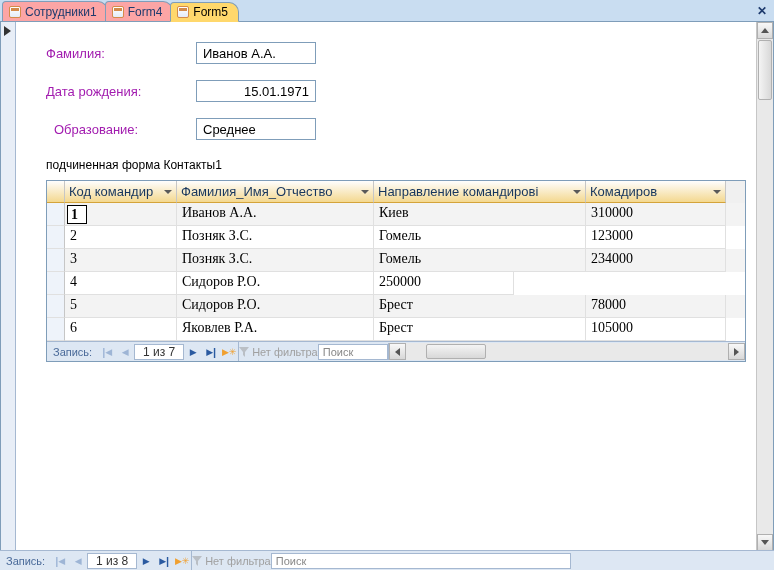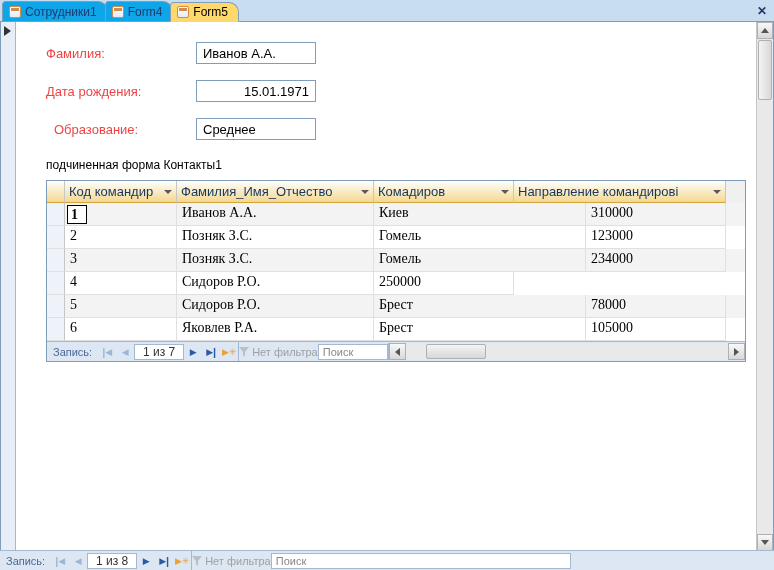--- a/index.html
+++ b/index.html
@@ -18,21 +18,21 @@
     align-items: flex-end;
     height: 22px;
     background: #c9ddf1;
     border-bottom: 1px solid #7f9db9;
     padding-left: 2px;
   }
   .tab {
     display: flex;
     align-items: center;
     gap: 4px;
-    background: #0ea5e9;
+    background: #fca5a5;
     border: 1px solid #7f9db9;
     border-bottom: none;
     border-radius: 4px 10px 0 0;
     padding: 2px 10px 2px 6px;
     margin-right: -3px;
     height: 20px;
     color: #1f3b6e;
     position: relative;
     z-index: 1;
   }
@@ -93,21 +93,21 @@
     padding: 20px 20px 10px 30px;
   }
   .fieldrow {
     display:flex;
     align-items:center;
     margin-bottom: 16px;
   }
   .fieldrow .lbl {
     width: 150px;
     font-size: 13px;
-    color:#ef4444;
+    color:#a21caf;
   }
   .fieldrow .val {
     border: 1px solid #7f9db9;
     padding: 2px 6px;
     width: 120px;
     font-size: 13px;
     background:#fff;
     height:22px;
     display:flex;align-items:center;
   }
@@ -351,26 +351,26 @@
           <div class="gridhead">
             <div class="sel"></div>
             <div class="gh col1">
                 <span>Код командир</span>
                 <span class="dd"></span>
               </div>
             <div class="gh col2">
                 <span>Фамилия_Имя_Отчество</span>
                 <span class="dd"></span>
               </div>
+            <div class="gh col3">
+                <span>Направление командирові</span>
+                <span class="dd"></span>
+              </div>
             <div class="gh col4">
                 <span>Комадиров</span>
-                <span class="dd"></span>
-              </div>
-            <div class="gh col3">
-                <span>Направление командирові</span>
                 <span class="dd"></span>
               </div>
           </div>
           <div class="gridbody" id="gridbody">
             <div class="activecell">1</div>
           <div class="gridrow">
                 <div class="sel"></div>
                 <div class="gc col1 num"></div>
                 <div class="gc col2">Иванов А.А.</div>
                 <div class="gc col3">Киев</div>

